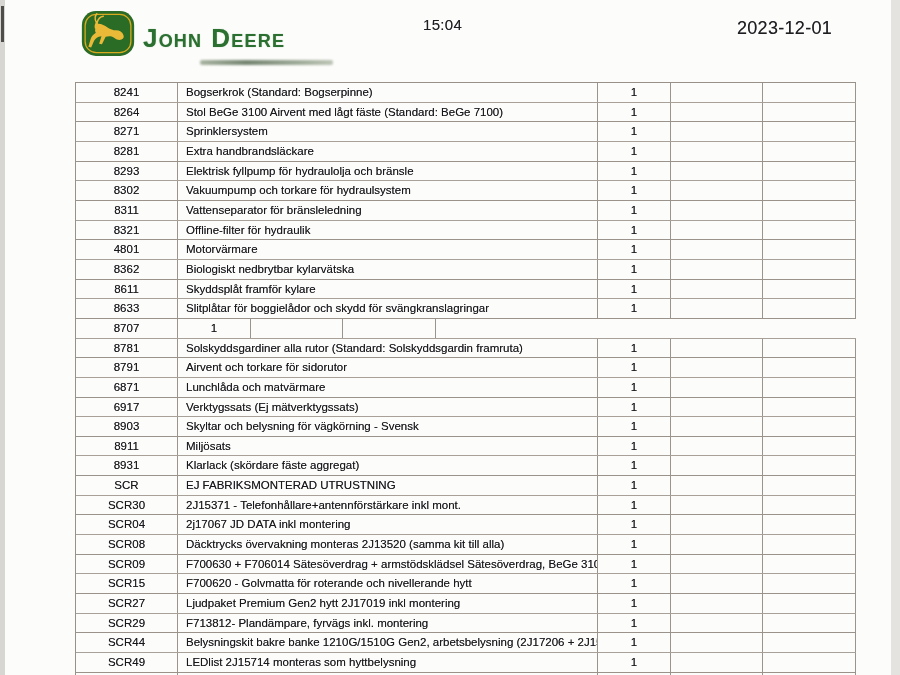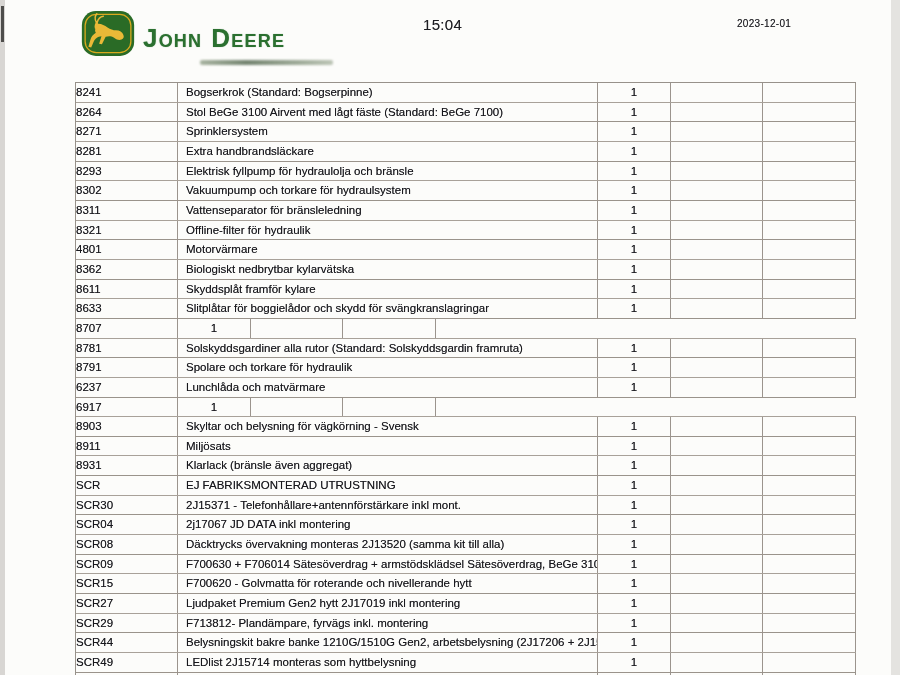--- a/index.html
+++ b/index.html
@@ -35,21 +35,21 @@
     white-space:pre;
   }
   .wordmark .big{font-size:26px;}
   .wordmark .small{font-size:18px;}
   .wordmark .gap{width:9px;display:inline-block;}
   .header-time{
     position:absolute;left:423px;top:16px;font-size:15px;color:#1d1d22;
     letter-spacing:.3px;text-shadow:0 0 .5px rgba(29,29,34,.5);
   }
   .header-date{
-    position:absolute;left:737px;top:18px;font-size:10px;color:#1d1d22;
+    position:absolute;left:737px;top:18px;font-size:18px;color:#1d1d22;
     letter-spacing:.3px;text-shadow:0 0 .5px rgba(29,29,34,.5);
   }
   .green-smudge{
     position:absolute;left:200px;top:60px;width:133px;height:5px;border-radius:2px;
     background:linear-gradient(90deg, rgba(70,95,55,.45), rgba(45,70,40,.65) 35%, rgba(60,85,50,.5) 70%, rgba(70,95,55,.35));
     filter:blur(1px);
   }
   
   .parts-table{
     position:absolute;left:75px;top:82px;width:780px;height:593px;
@@ -61,21 +61,21 @@
     display:flex;height:19.66px;box-sizing:border-box;
     border-bottom:1px solid #a8a199;
   }
   .row:nth-child(even){border-bottom-color:#9a938b;}
   .cell{
     box-sizing:border-box;border-right:1px solid #9b948d;
     font-size:11.5px;color:#17171c;line-height:18.6px;
     text-shadow:0 0 .5px rgba(23,23,28,.6);
     overflow:hidden;white-space:nowrap;
   }
-  .c-code{width:102px;text-align:left;}
+  .c-code{width:102px;text-align:center;}
   .c-desc{width:420px;padding:0 5px 0 8px;}
   .c-qty{width:73px;text-align:center;}
   .c-e1{width:92px;}
   .c-e2{width:93px;}
   
   .partial .c-code::before{
     content:"";display:block;height:12px;width:40px;margin:4px auto 0;
     background:repeating-linear-gradient(90deg, rgba(28,28,38,.55) 0 4px, transparent 4px 7px);
   }
   .partial .c-desc::before{
@@ -218,36 +218,37 @@
   <div class="row">
     <div class="cell c-code">8781</div>
     <div class="cell c-desc">Solskyddsgardiner alla rutor (Standard: Solskyddsgardin framruta)</div>
     <div class="cell c-qty">1</div>
     <div class="cell c-e1"></div>
     <div class="cell c-e2"></div>
   </div>
 
   <div class="row">
     <div class="cell c-code">8791</div>
-    <div class="cell c-desc">Spolare och torkare för hydraulik</div>
-    <div class="cell c-qty">1</div>
-    <div class="cell c-e1"></div>
-    <div class="cell c-e2"></div>
-  </div>
-
-  <div class="row">
-    <div class="cell c-code">6237</div>
+    <div class="cell c-desc">Airvent och torkare för sidorutor</div>
+    <div class="cell c-qty">1</div>
+    <div class="cell c-e1"></div>
+    <div class="cell c-e2"></div>
+  </div>
+
+  <div class="row">
+    <div class="cell c-code">6871</div>
     <div class="cell c-desc">Lunchlåda och matvärmare</div>
     <div class="cell c-qty">1</div>
     <div class="cell c-e1"></div>
     <div class="cell c-e2"></div>
   </div>
 
   <div class="row">
     <div class="cell c-code">6917</div>
+    <div class="cell c-desc">Verktygssats (Ej mätverktygssats)</div>
     <div class="cell c-qty">1</div>
     <div class="cell c-e1"></div>
     <div class="cell c-e2"></div>
   </div>
 
   <div class="row">
     <div class="cell c-code">8903</div>
     <div class="cell c-desc">Skyltar och belysning för vägkörning - Svensk</div>
     <div class="cell c-qty">1</div>
     <div class="cell c-e1"></div>
@@ -257,21 +258,21 @@
   <div class="row">
     <div class="cell c-code">8911</div>
     <div class="cell c-desc">Miljösats</div>
     <div class="cell c-qty">1</div>
     <div class="cell c-e1"></div>
     <div class="cell c-e2"></div>
   </div>
 
   <div class="row">
     <div class="cell c-code">8931</div>
-    <div class="cell c-desc">Klarlack (bränsle även aggregat)</div>
+    <div class="cell c-desc">Klarlack (skördare fäste aggregat)</div>
     <div class="cell c-qty">1</div>
     <div class="cell c-e1"></div>
     <div class="cell c-e2"></div>
   </div>
 
   <div class="row">
     <div class="cell c-code">SCR</div>
     <div class="cell c-desc">EJ FABRIKSMONTERAD UTRUSTNING</div>
     <div class="cell c-qty">1</div>
     <div class="cell c-e1"></div>

